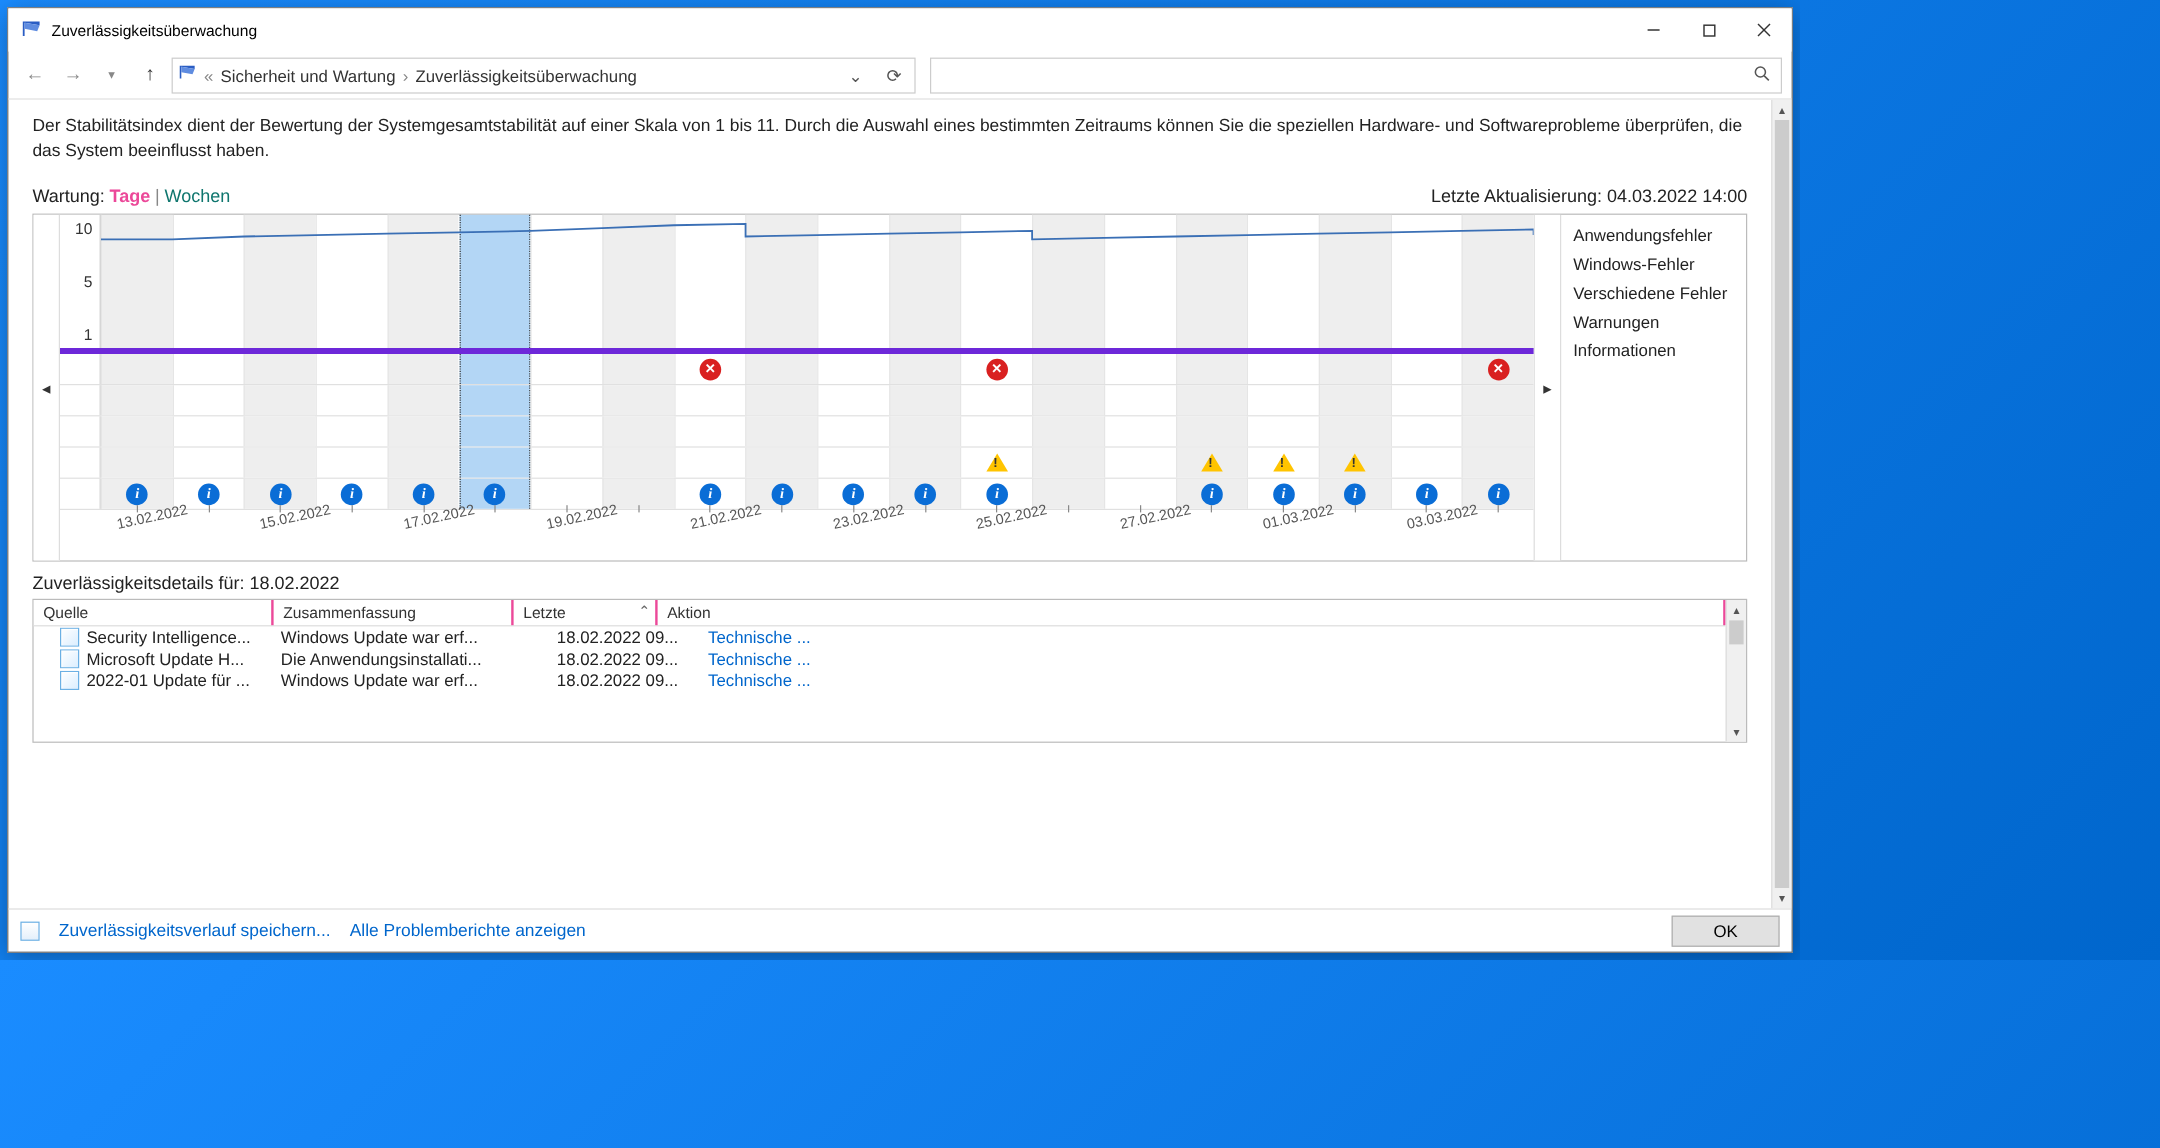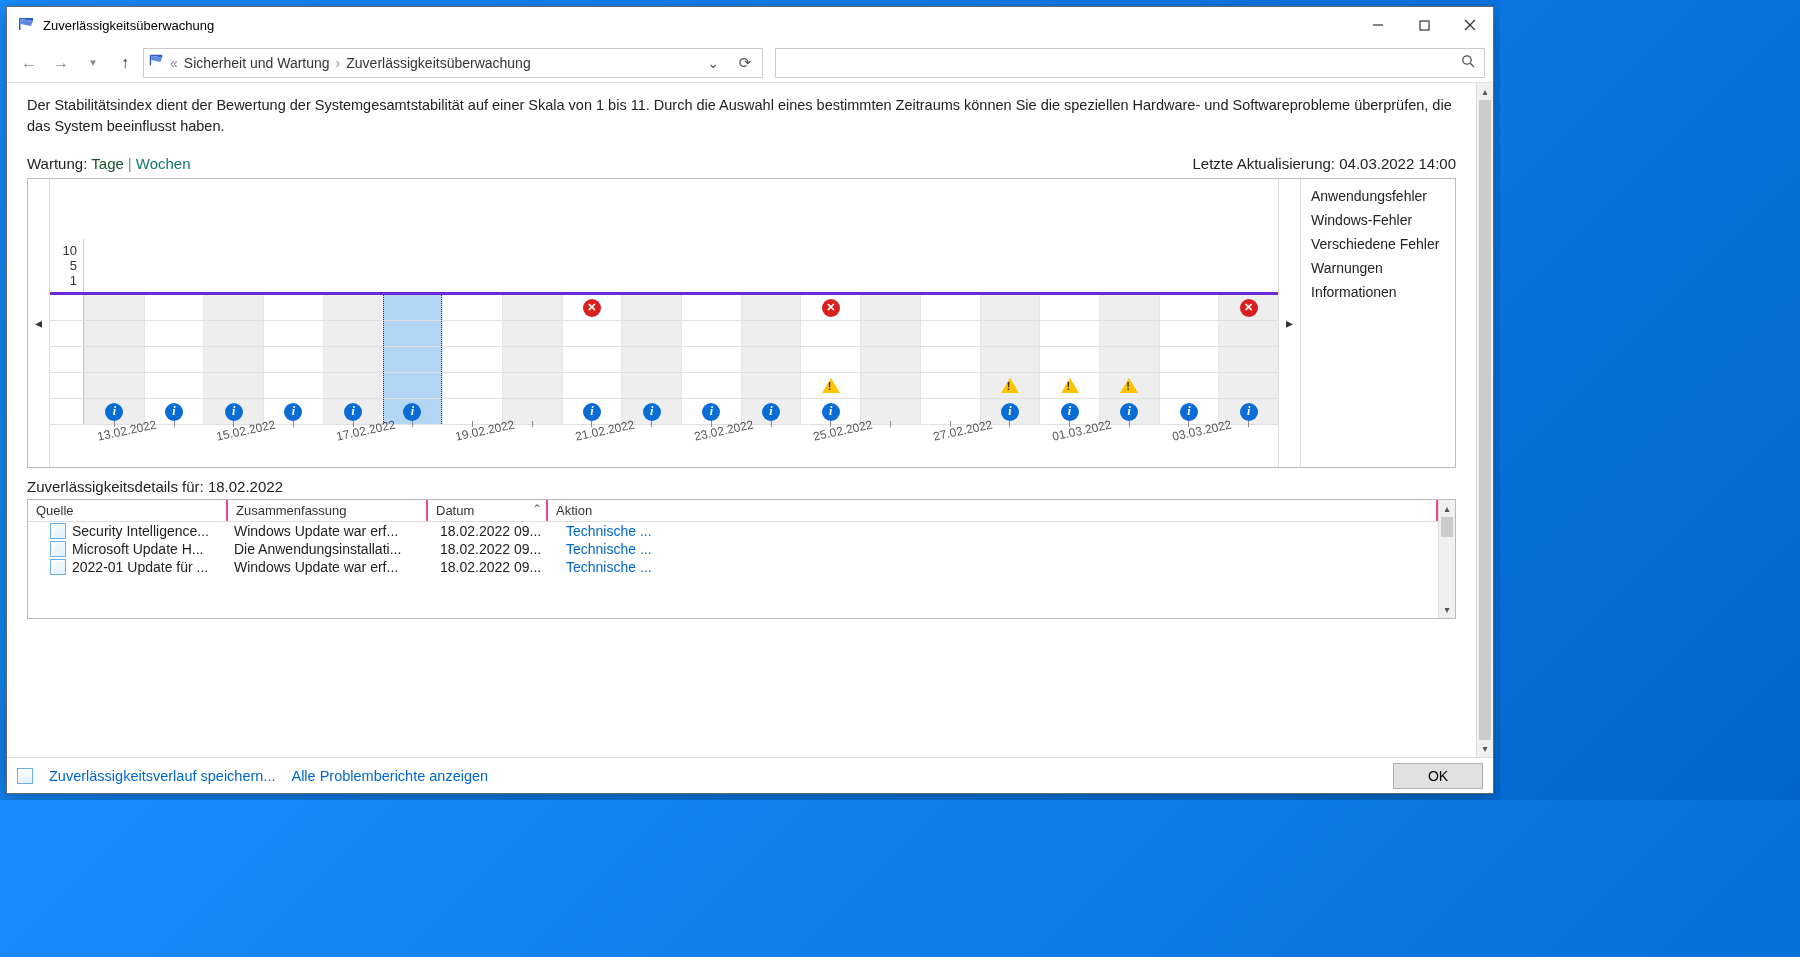--- a/index.html
+++ b/index.html
@@ -117,21 +117,21 @@
   }
   .desc { font-size: 14.5px; color: #222; margin: 0 0 18px 0; line-height: 1.45;}
   .viewrow {
     display: flex;
     align-items: center;
     font-size: 15px;
     margin-bottom: 6px;
   }
   .viewrow .lbl { color: #222; margin-right: 4px;}
   .viewrow a { color: #0f766e; text-decoration: none; }
-  .viewrow .active { color: #14532d; font-weight: 400; }
+  .viewrow .active { color: #ec4899; font-weight: 700; }
   .viewrow .pipe { color: #888; margin: 0 4px;}
   .viewrow .spacer { flex: 1;}
   .viewrow .upd { color: #222; }
 
   
   .chartbox {
     border: 1px solid #bbb;
     background: #fff;
     display: flex;
     height: 290px;
@@ -143,23 +143,22 @@
     background: #fff;
     border-right: 1px solid #ddd;
     font-size: 14px;
     color: #333;
   }
   .chartbox .rightarrow { border-right: none; border-left: 1px solid #ddd;}
   .cols-outer { flex:1; display:flex; flex-direction:column; }
   .cols-top {
     height: 116px;
     display:flex;
-    border-bottom: 3px solid #6d28d9;
+    border-bottom: 5px solid #6d28d9;
     position: relative;
-    align-items: flex-end;
   }
   .cols-top .ylabels {
     width: 34px;
     display:flex; flex-direction:column;
     justify-content: space-between;
     padding: 4px 6px 4px 0;
     text-align: right;
     font-size: 13px;
     color: #333;
     border-right: 1px solid #ccc;
@@ -300,21 +299,21 @@
     color: #222;
     align-items:center;
     gap: 6px;
   }
   .det-row .c {
     overflow:hidden; text-overflow:ellipsis; white-space:nowrap;
     padding-right: 8px;
   }
   .det-row .c-q { width: 178px; display:flex;align-items:center;gap:6px;}
   .det-row .c-z { width: 200px;}
-  .det-row .c-d { width: 120px;}
+  .det-row .c-d { width: 120px; margin-left: 24px;}
   .det-row .c-a { color: #0066cc;}
   .details-scroll {
     width: 17px; background:#f0f0f0; border-left:1px solid #ddd;
     display:flex;flex-direction:column;
   }
   .details-scroll .arr{height:17px;display:flex;align-items:center;justify-content:center;font-size:10px;color:#555;}
   .details-scroll .track{flex:1;position:relative;}
   .details-scroll .thumb{position:absolute;top:0;left:2px;right:2px;height:20px;background:#ccc;}
   
   .footer {
@@ -677,21 +676,21 @@
 
       <div class="details-title">
         <span>Zuverlässigkeitsdetails für: </span><span>18.02.2022</span>
       </div>
 
       <div class="details-box">
         <div class="details-content">
           <div class="details-header">
             <div class="col-q">Quelle</div>
             <div class="col-z">Zusammenfassung</div>
-            <div class="col-d sort">Datum</div>
+            <div class="col-d sort">Letzte</div>
             <div class="col-a">Aktion</div>
           </div>
           <div id="detail-rows">
               <div class="det-row">
                 <div class="c c-q">
                   <span class="win-update-ico"></span>
                   <span>Security Intelligence...</span>
                 </div>
                 <div class="c c-z">Windows Update war erf...</div>
                 <div class="c c-d">18.02.2022 09...</div>

